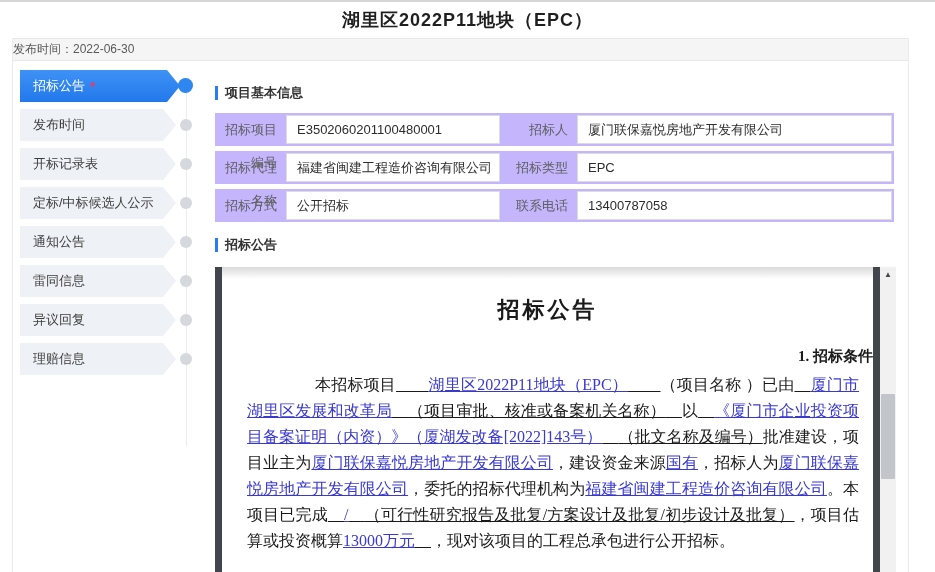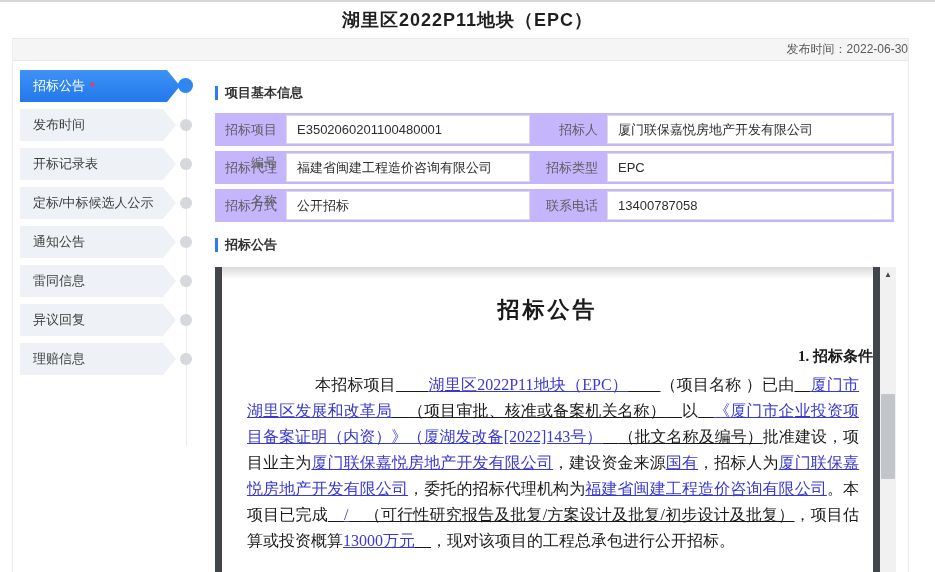--- a/index.html
+++ b/index.html
@@ -8,21 +8,21 @@
 
   
   .top-header { height: 38px; border-top: 2px solid #d6d6d6; display: flex;
     align-items: center; justify-content: center; background: #fff; }
   .page-title { font-size: 18px; font-weight: bold; color: #1f1f1f; letter-spacing: 1px; }
 
   .card { margin-left: 12px; width: 897px; height: 534px;
     border-left: 1px solid #ebebeb; border-right: 1px solid #ebebeb; }
 
   .pub-strip { height: 23px; background: #f5f5f5; border-top: 1px solid #e8e8e8;
-    border-bottom: 1px solid #e8e8e8; text-align: right; line-height: 21px;
+    border-bottom: 1px solid #e8e8e8; text-align: left; line-height: 21px;
     font-size: 12px; color: #5a5a5a; }
 
   
   .content { display: flex; padding-top: 9px; }
   .sidebar { width: 200px; flex-shrink: 0; position: relative; }
   .timeline-line { position: absolute; left: 173px; top: 18px; width: 1px;
     height: 358px; background: #ececec; }
   .side-row { position: relative; height: 32px; margin-bottom: 7px; }
   .chev { position: absolute; left: 7px; top: 0; width: 156px; height: 32px;
     display: flex; align-items: center; padding-left: 13px; font-size: 13px;
@@ -41,21 +41,21 @@
   .section-title { font-size: 13px; font-weight: bold; color: #333; }
 
   
   .info-row { display: flex; height: 33px; background: #c4b5fd; margin-bottom: 5px;
     margin-left: 2px; font-size: 13px; }
   .cell-label { line-height: 33px; text-align: right; color: #5f5f5f; padding-right: 9px; }
   .cl1 { width: 71px; } .cl2 { width: 77px; }
   .cell-value { background: #fff; border: 1px solid #dcdcdc; margin: 2px 0;
     line-height: 27px; padding: 0 10px; color: #2d2d2d; overflow: hidden;
     white-space: nowrap; }
-  .cv1 { width: 244px; } .cv2 { flex: 1; margin-right: 2px; }
+  .cv1 { width: 214px; } .cv2 { flex: 1; margin-right: 2px; }
 
   
   .viewer { position: relative; margin-left: 2px; margin-top: 14px; width: 681px;
     height: 306px; display: flex; }
   .edge { width: 7px; background: #40464b; flex-shrink: 0; }
   .doc { width: 651px; background: #fff; position: relative; overflow: hidden;
     font-family: "Liberation Serif", "DejaVu Serif", serif; color: #1a1a1a; }
   .doc::before { content: ""; position: absolute; top: 0; left: 0; right: 0;
     height: 12px; background: linear-gradient(#dadada, rgba(255,255,255,0)); }
   .doc-title { margin-top: 28px; text-align: center; font-size: 22px;

